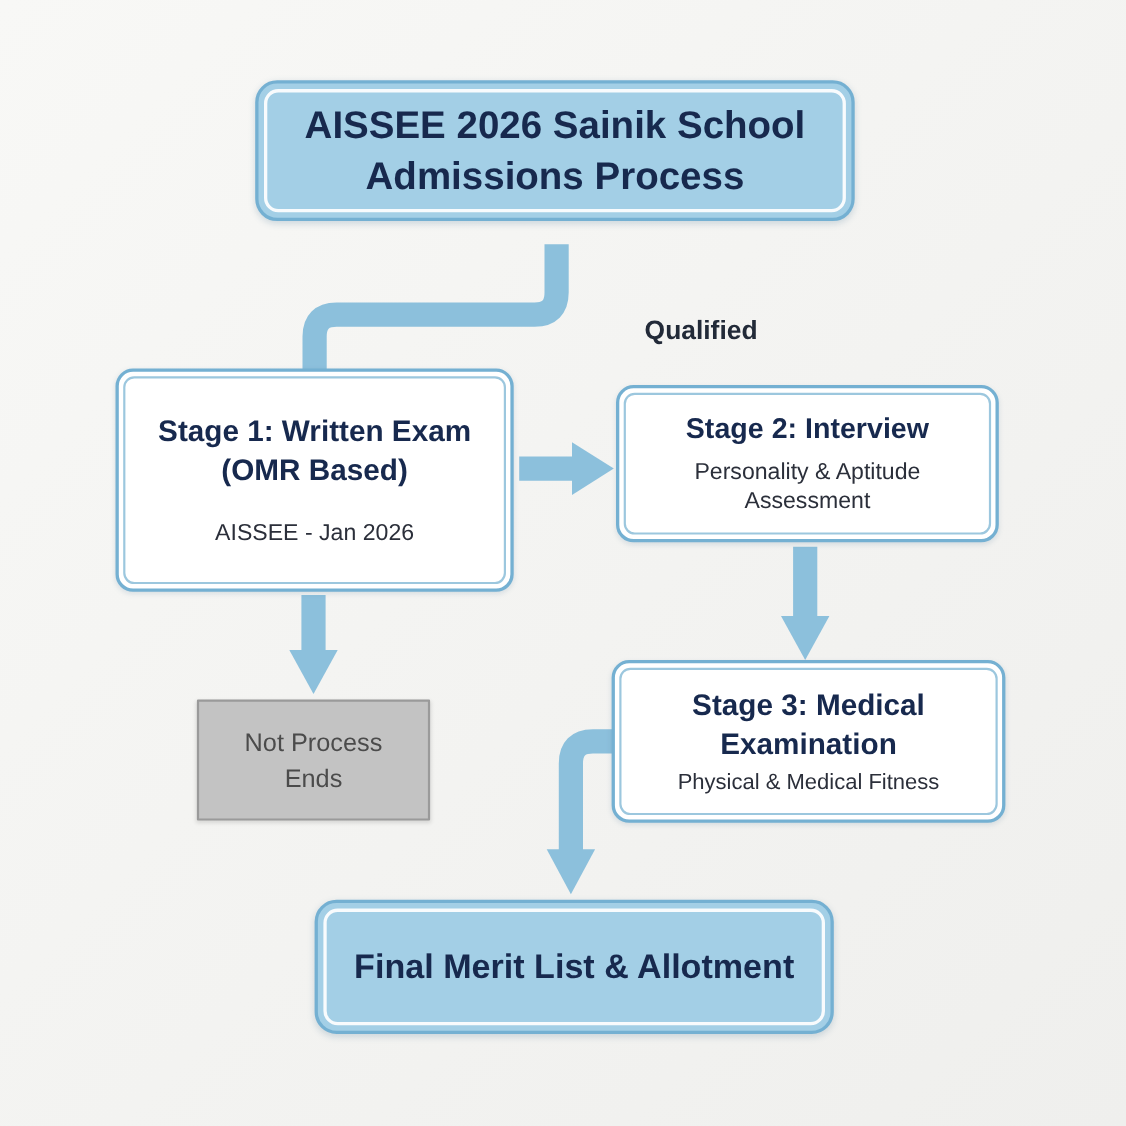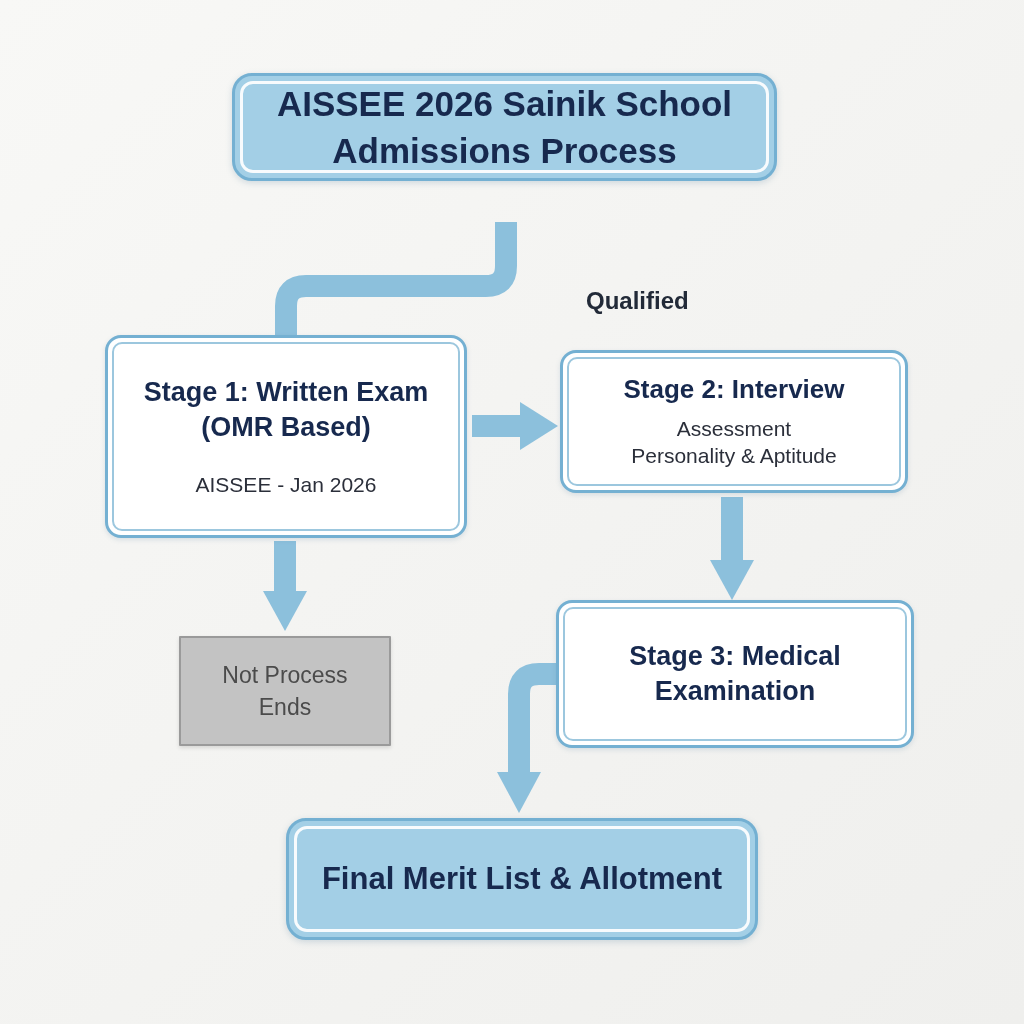--- a/index.html
+++ b/index.html
@@ -105,56 +105,57 @@
     <path class="conn" d="M 732 497 L 732 562"></path>
     <polygon class="head" points="710,560 754,560 732,600"></polygon>
 
     <path class="conn" d="M 285 541 L 285 593"></path>
     <polygon class="head" points="263,591 307,591 285,631"></polygon>
 
     <path class="conn" d="M 557 674 L 539 674 Q 519 674 519 694 L 519 774"></path>
     <polygon class="head" points="497,772 541,772 519,813"></polygon>
   </svg>
 
-  <div class="box blue-box" style="left:232px; top:73px; width:545px; height:108px;">
+  <div class="box blue-box" style="left:232px; top:73px; width:545px; height:128px;">
     <div class="title-text">
       <span class="line">AISSEE 2026 Sainik School</span>
       <span class="line">Admissions Process</span>
     </div>
   </div>
 
   <div class="qualified-label" style="left:586px; top:287px;">Qualified</div>
 
   <div class="box white-box" style="left:105px; top:335px; width:362px; height:203px;align-items:center;">
     <div class="stage-heading">
       <span class="line">Stage 1: Written Exam</span>
       <span class="line">(OMR Based)</span>
     </div>
     <div class="stage-sub" style="margin-top:26px;">AISSEE - Jan 2026</div>
   </div>
 
   <div class="box white-box" style="left:560px; top:350px; width:348px; height:143px;">
     <div class="stage-heading" style="font-size:26px;">Stage 2: Interview</div>
     <div class="stage-sub">
+      <span class="line">Personality &amp; Aptitude</span>
       <span class="line">Assessment</span>
-      <span class="line">Personality &amp; Aptitude</span>
     </div>
   </div>
 
   <div class="box gray-box" style="left:179px; top:636px; width:212px; height:110px;">
     <div class="gray-text">
       <span class="line">Not Process</span>
       <span class="line">Ends</span>
     </div>
   </div>
 
   <div class="box white-box" style="left:556px; top:600px; width:358px; height:148px;">
     <div class="stage-heading">
       <span class="line">Stage 3: Medical</span>
       <span class="line">Examination</span>
     </div>
+    <div class="stage-sub" style="margin-top:4px; font-size:20px;">Physical &amp; Medical Fitness</div>
   </div>
 
   <div class="box blue-box" style="left:286px; top:818px; width:472px; height:122px;text-align:right;">
     <div class="final-text">Final Merit List &amp; Allotment</div>
   </div>
 
 </div>
 
 </body></html>

